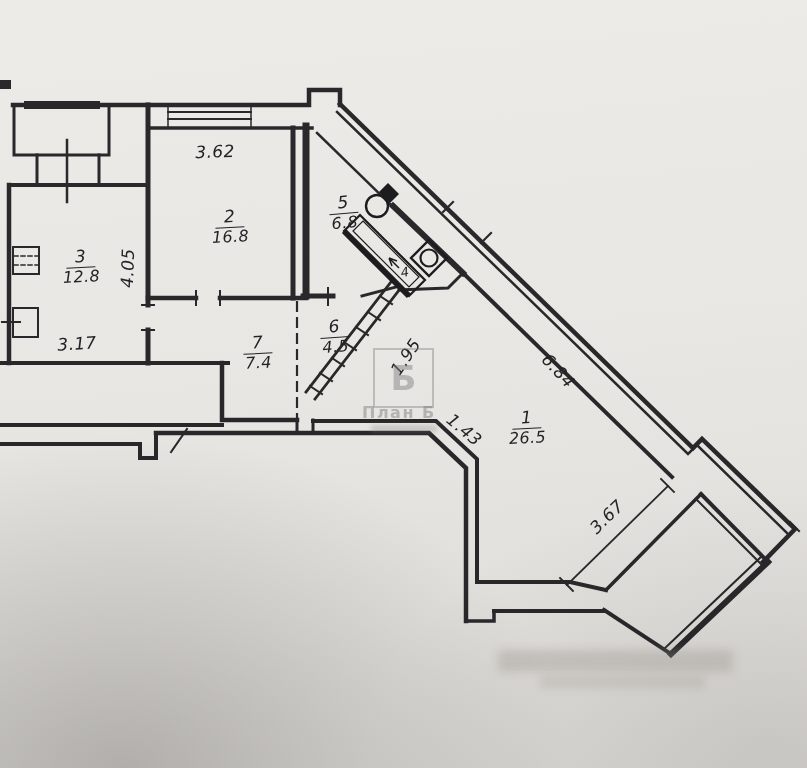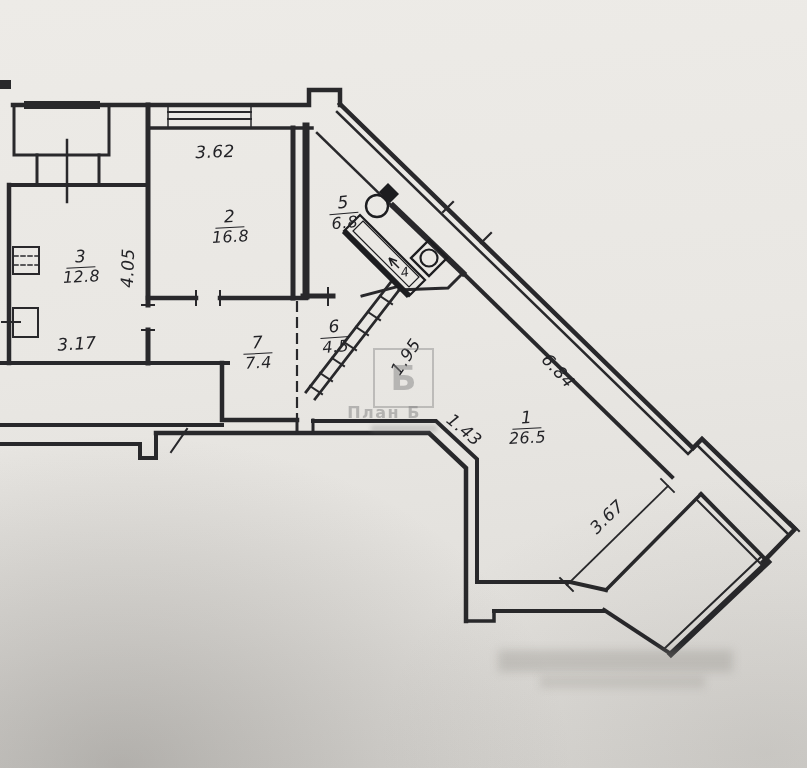--- a/index.html
+++ b/index.html
@@ -21,21 +21,21 @@
   .frac{display:flex;flex-direction:column;align-items:center;line-height:1.04;}
   .frac .num{border-bottom:1.8px solid #232327;padding:0 9px 1px;}
   .frac .area{padding-top:1.5px;font-size:16px;}
   .wm-box{
     position:absolute;left:373px;top:348px;width:57px;height:56px;
     border:2.5px solid rgba(128,128,128,.42);
     display:flex;align-items:center;justify-content:center;
     font:bold 34px "DejaVu Sans",sans-serif;color:rgba(128,128,128,.48);
   }
   .wm-name{
-    position:absolute;left:342px;top:403px;width:84px;text-align:center;
+    position:absolute;left:362px;top:403px;width:84px;
     font:bold 16px "DejaVu Sans",sans-serif;color:rgba(128,128,128,.5);
     letter-spacing:1.5px;
   }
   .wm-sub{position:absolute;left:371px;top:425px;width:66px;height:7px;
     background:rgba(128,128,128,.30);filter:blur(2px);}
   .wm-br1{position:absolute;left:498px;top:650px;width:235px;height:22px;
     background:rgba(150,147,141,.35);filter:blur(5px);}
   .wm-br2{position:absolute;left:540px;top:676px;width:165px;height:12px;
     background:rgba(150,147,141,.28);filter:blur(4px);}
 </style>

